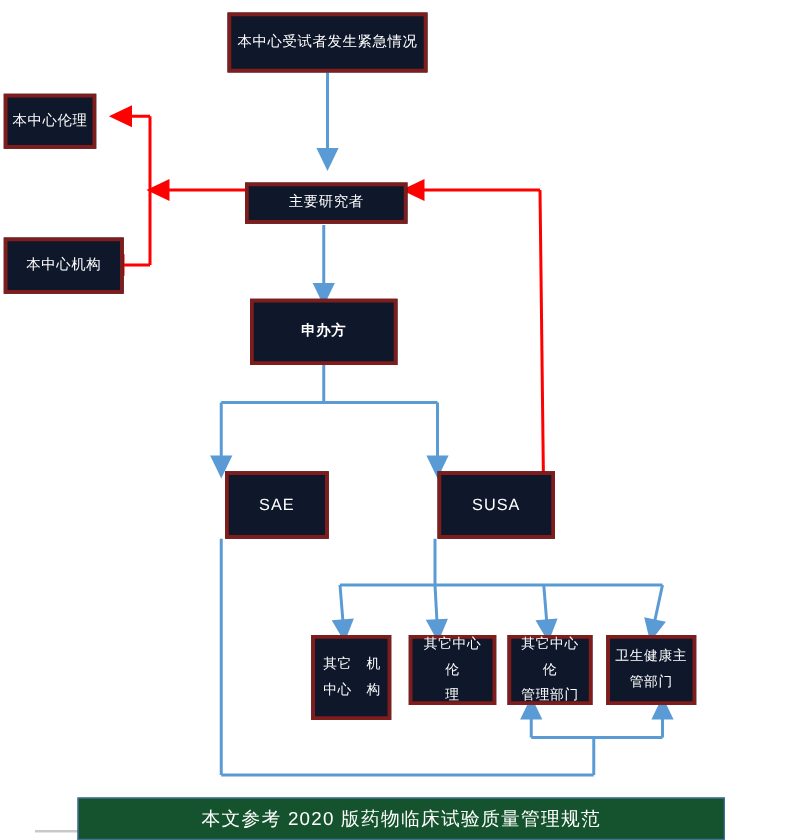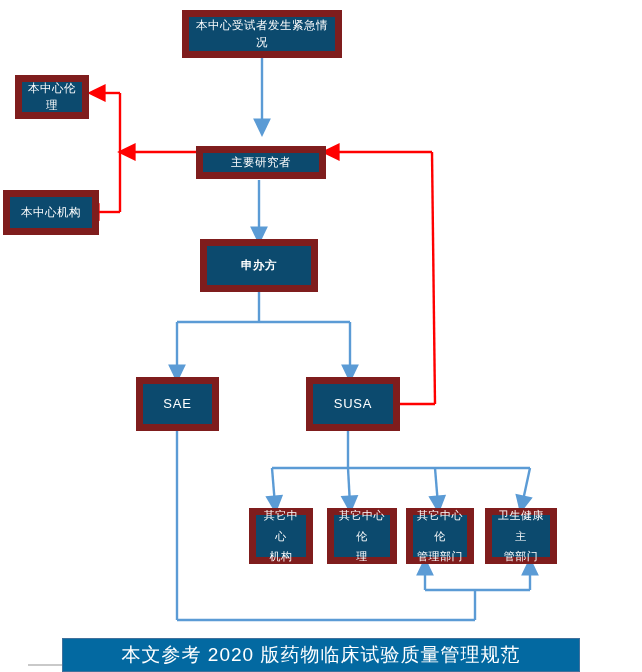--- a/index.html
+++ b/index.html
@@ -13,49 +13,49 @@
   #canvas {
     position: relative;
     width: 642px;
     height: 672px;
     background: #ffffff;
     overflow: hidden;
   }
   .node {
     position: absolute;
     box-sizing: border-box;
-    background: #0c4a6e;
-    border: 7px solid #7f1d1d;
+    background: #0f172a;
+    border: 3px solid #7f1d1d;
     color: #ffffff;
     display: flex;
     align-items: center;
     justify-content: center;
     text-align: center;
     line-height: 1.45;
     letter-spacing: 0.5px;
     z-index: 5;
   }
   .node span {
     display: block;
     padding: 0 4px;
   }
   .n-cjk { font-size: 11.5px; }
-  .n-lat { font-size: 13px; letter-spacing: 0.8px; }
+  .n-lat { font-size: 13px; letter-spacing: 0.8px; margin-left: 44px; }
   .n-small { font-size: 11px; line-height: 1.9; }
 
   .footer-bar {
     position: absolute;
     box-sizing: border-box;
-    background: #0369a1;
+    background: #14532d;
     border: 1px solid #41719C;
     color: #ffffff;
     display: flex;
     align-items: center;
     justify-content: center;
-    font-size: 19px;
+    font-size: 15px;
     letter-spacing: 1px;
     z-index: 5;
   }
   .handle-line {
     position: absolute;
     background: #c9c9c9;
     height: 2px;
     z-index: 4;
   }
 
@@ -115,21 +115,21 @@
       <path d="M400,404 L435,404"></path>
       <path d="M435,404 L432,152"></path>
       <path d="M432,152 L330,152" marker-end="url(#arrowRed)"></path>
     </g>
   </svg>
 
   <div class="node n-cjk" style="left:182px; top:10px; width:160px; height:48px;">
     <span>本中心受试者发生紧急情况</span>
   </div>
 
-  <div class="node n-cjk" style="left:3px; top:75px; width:74px; height:44px;margin-left:12px;">
+  <div class="node n-cjk" style="left:3px; top:75px; width:74px; height:44px;">
     <span>本中心伦理</span>
   </div>
 
   <div class="node n-cjk" style="left:3px; top:190px; width:96px; height:45px;">
     <span>本中心机构</span>
   </div>
 
   <div class="node n-cjk" style="left:196px; top:131px; width:130px; height:33px;margin-top:15px;">
     <span>主要研究者</span>
   </div>
@@ -139,21 +139,21 @@
   </div>
 
   <div class="node n-lat" style="left:136px; top:377px; width:83px; height:54px;">
     <span>SAE</span>
   </div>
 
   <div class="node n-lat" style="left:306px; top:377px; width:94px; height:54px;">
     <span>SUSA</span>
   </div>
 
-  <div class="node n-small" style="left:249px; top:508px; width:64px; height:56px; flex-direction:column;">
+  <div class="node n-small" style="left:249px; top:508px; width:64px; height:68px; flex-direction:row;">
     <span>其它中心</span>
     <span>机构</span>
   </div>
 
   <div class="node n-small" style="left:327px; top:508px; width:70px; height:56px; flex-direction:column;">
     <span>其它中心伦</span>
     <span>理</span>
   </div>
 
   <div class="node n-small" style="left:406px; top:508px; width:68px; height:56px; flex-direction:column;">

